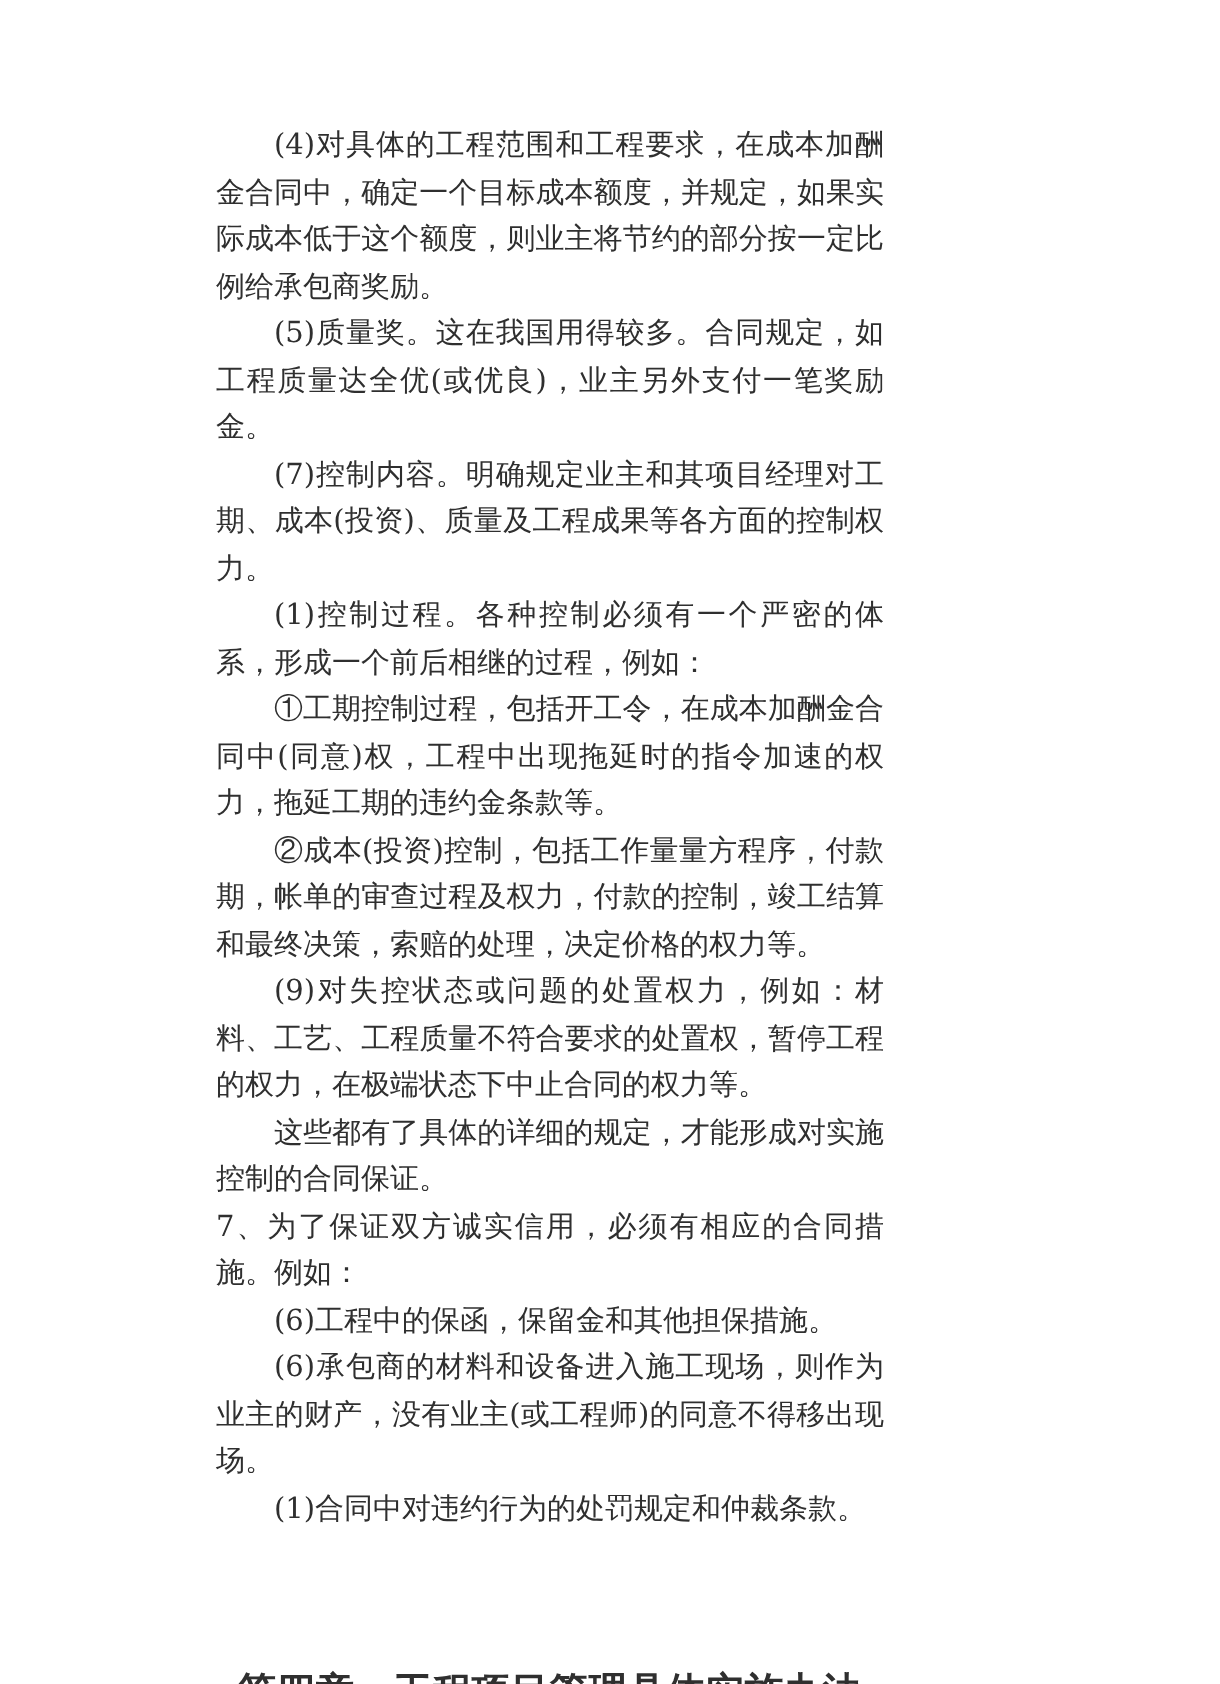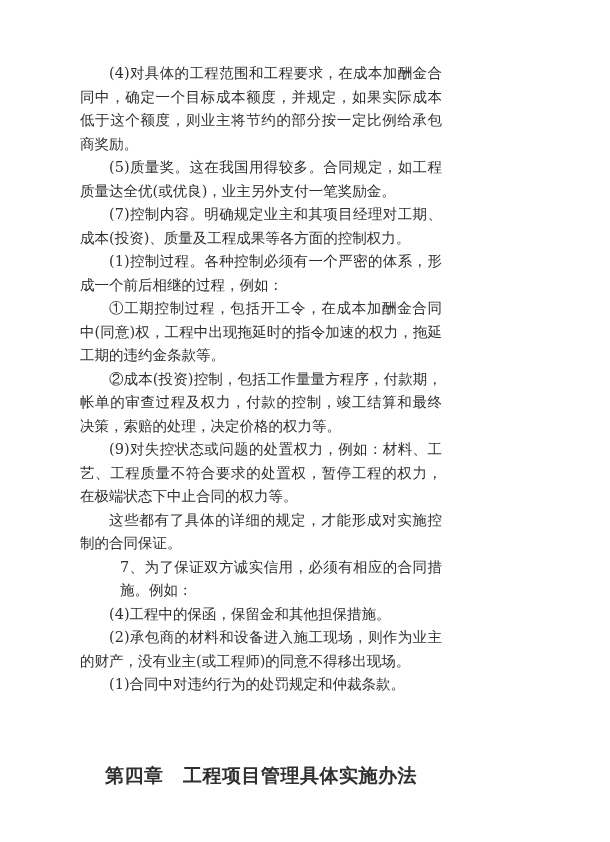--- a/index.html
+++ b/index.html
@@ -6,36 +6,35 @@
     margin: 0;
     padding: 0;
     background: #ffffff;
   }
   .page {
     position: relative;
     width: 530px;
     height: 842px;
     background: #ffffff;
     box-sizing: border-box;
-    padding: 62px 88px 0 80px;
+    padding: 62px 88px 0 108px;
     font-family: "DejaVu Serif", "Liberation Serif", serif;
     color: #2f2f2f;
     overflow: hidden;
   }
   .para {
     margin: 0;
     font-size: 14.5px;
     line-height: 23.5px;
     text-align: justify;
     text-indent: 2em;
     word-break: break-all;
   }
   .para.noindent {
     text-indent: 0;
-    margin-left: 40px;
   }
   .chapter-heading {
     margin: 66px 0 0 0;
     font-size: 19px;
     font-weight: bold;
     text-align: center;
     letter-spacing: 0.5px;
     color: #2f2f2f;
     font-family: "DejaVu Serif", "Liberation Serif", serif;
   }
@@ -47,18 +46,18 @@
   <div>
     <p class="para">(4)对具体的工程范围和工程要求，在成本加酬金合同中，确定一个目标成本额度，并规定，如果实际成本低于这个额度，则业主将节约的部分按一定比例给承包商奖励。</p>
     <p class="para">(5)质量奖。这在我国用得较多。合同规定，如工程质量达全优(或优良)，业主另外支付一笔奖励金。</p>
     <p class="para">(7)控制内容。明确规定业主和其项目经理对工期、成本(投资)、质量及工程成果等各方面的控制权力。</p>
     <p class="para">(1)控制过程。各种控制必须有一个严密的体系，形成一个前后相继的过程，例如：</p>
     <p class="para">①工期控制过程，包括开工令，在成本加酬金合同中(同意)权，工程中出现拖延时的指令加速的权力，拖延工期的违约金条款等。</p>
     <p class="para">②成本(投资)控制，包括工作量量方程序，付款期，帐单的审查过程及权力，付款的控制，竣工结算和最终决策，索赔的处理，决定价格的权力等。</p>
     <p class="para">(9)对失控状态或问题的处置权力，例如：材料、工艺、工程质量不符合要求的处置权，暂停工程的权力，在极端状态下中止合同的权力等。</p>
     <p class="para">这些都有了具体的详细的规定，才能形成对实施控制的合同保证。</p>
     <p class="para noindent">7、为了保证双方诚实信用，必须有相应的合同措施。例如：</p>
-    <p class="para">(4)工程中的保函，保留金和其他担保措施。</p>
-    <p class="para">(2)承包商的材料和设备进入施工现场，则作为业主的财产，没有业主(或工程师)的同意不得移出现场。</p>
+    <p class="para">(6)工程中的保函，保留金和其他担保措施。</p>
+    <p class="para">(6)承包商的材料和设备进入施工现场，则作为业主的财产，没有业主(或工程师)的同意不得移出现场。</p>
     <p class="para">(1)合同中对违约行为的处罚规定和仲裁条款。</p>
   </div>
   <h1 class="chapter-heading">第四章　工程项目管理具体实施办法</h1>
 </div>
 
 </body></html>

